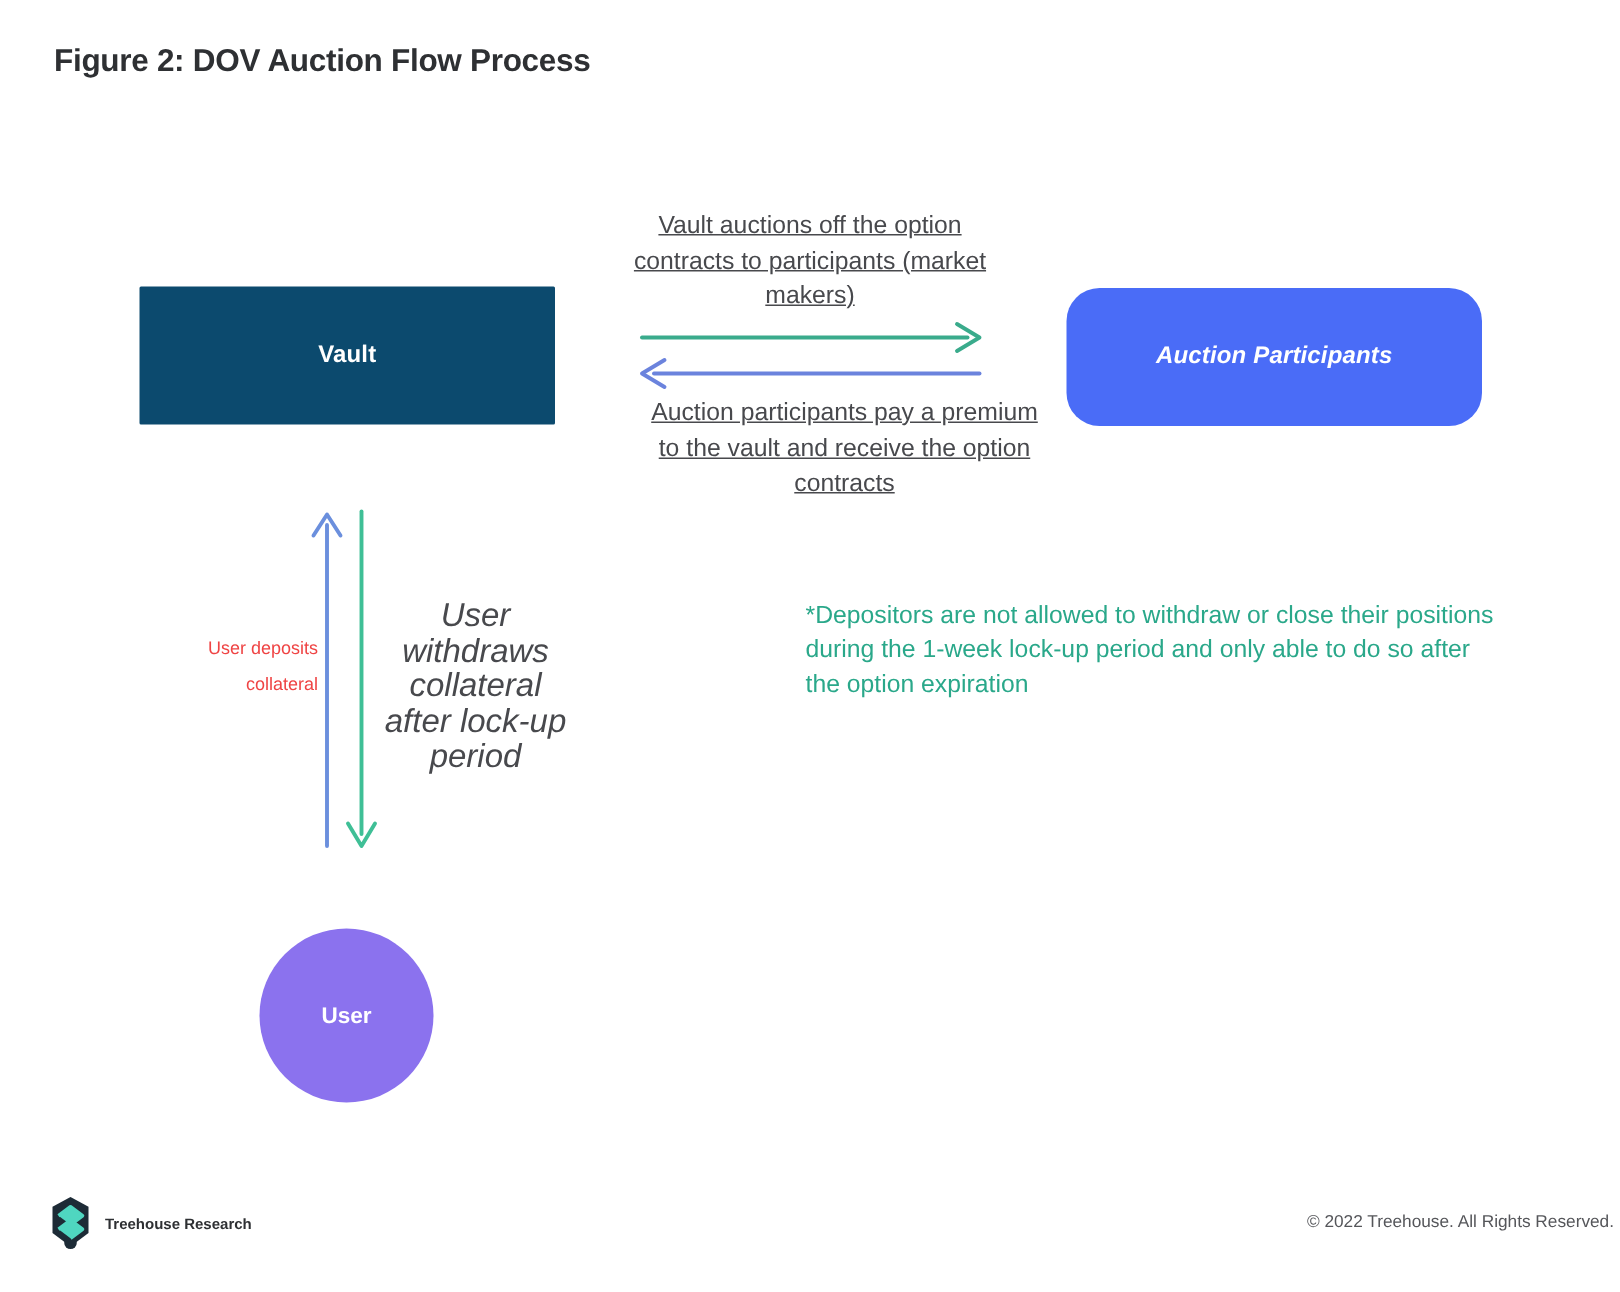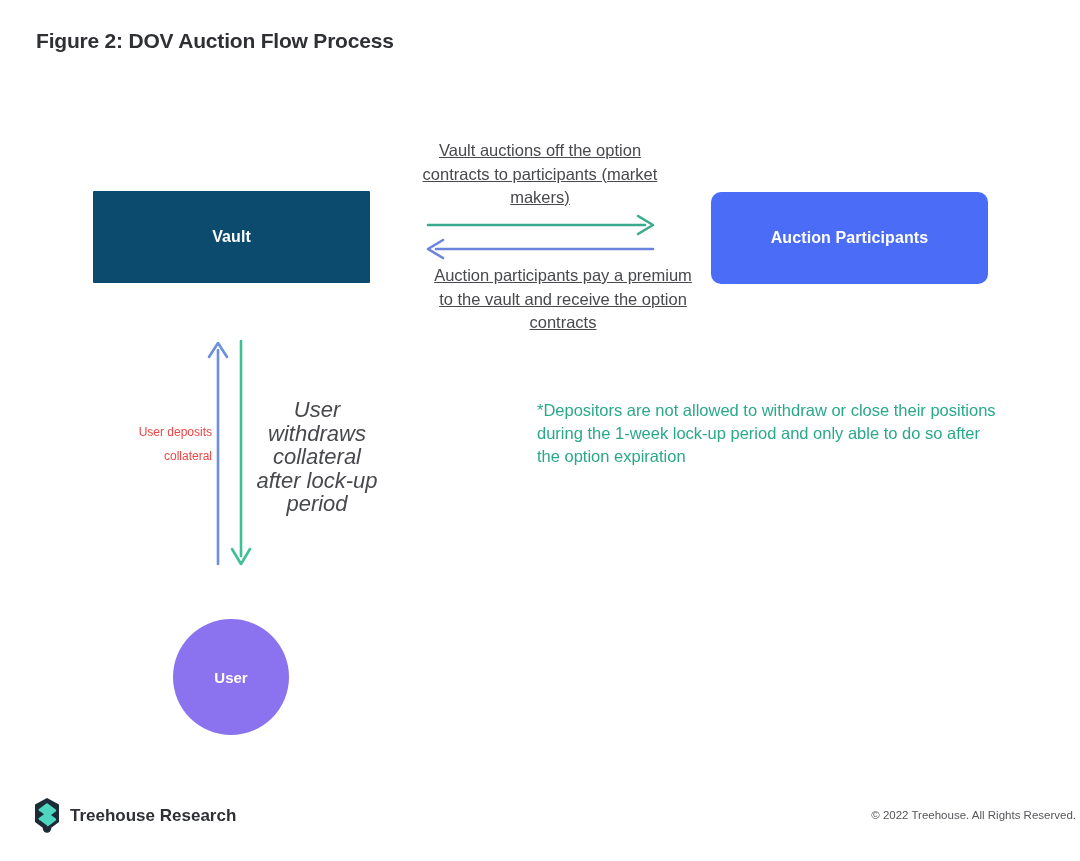--- a/index.html
+++ b/index.html
@@ -46,21 +46,22 @@
     height: 92px;
     background: #0c4a6e;
     border-radius: 1px;
   }
   #auction-participants-node {
     left: 711px;
     top: 192px;
     width: 277px;
     height: 92px;
     background: #4a6cf7;
-    border-radius: 10px;
+    border-radius: 22px;
+    font-style: italic;
   }
   #user-node {
     position: absolute;
     left: 173px;
     top: 619px;
     width: 116px;
     height: 116px;
     border-radius: 50%;
     background: #8b72ee;
     display: flex;
@@ -139,21 +140,21 @@
   
   #footer-logo-group {
     position: absolute;
     left: 33px;
     top: 797px;
     display: flex;
     align-items: center;
     gap: 9px;
   }
   #footer-brand-label {
-    font-size: 17px;
+    font-size: 10px;
     font-weight: bold;
     color: #2e3033;
     white-space: nowrap;
   }
   #footer-copyright {
     position: absolute;
     right: 4px;
     top: 809px;
     font-size: 11.5px;
     color: #55565a;

